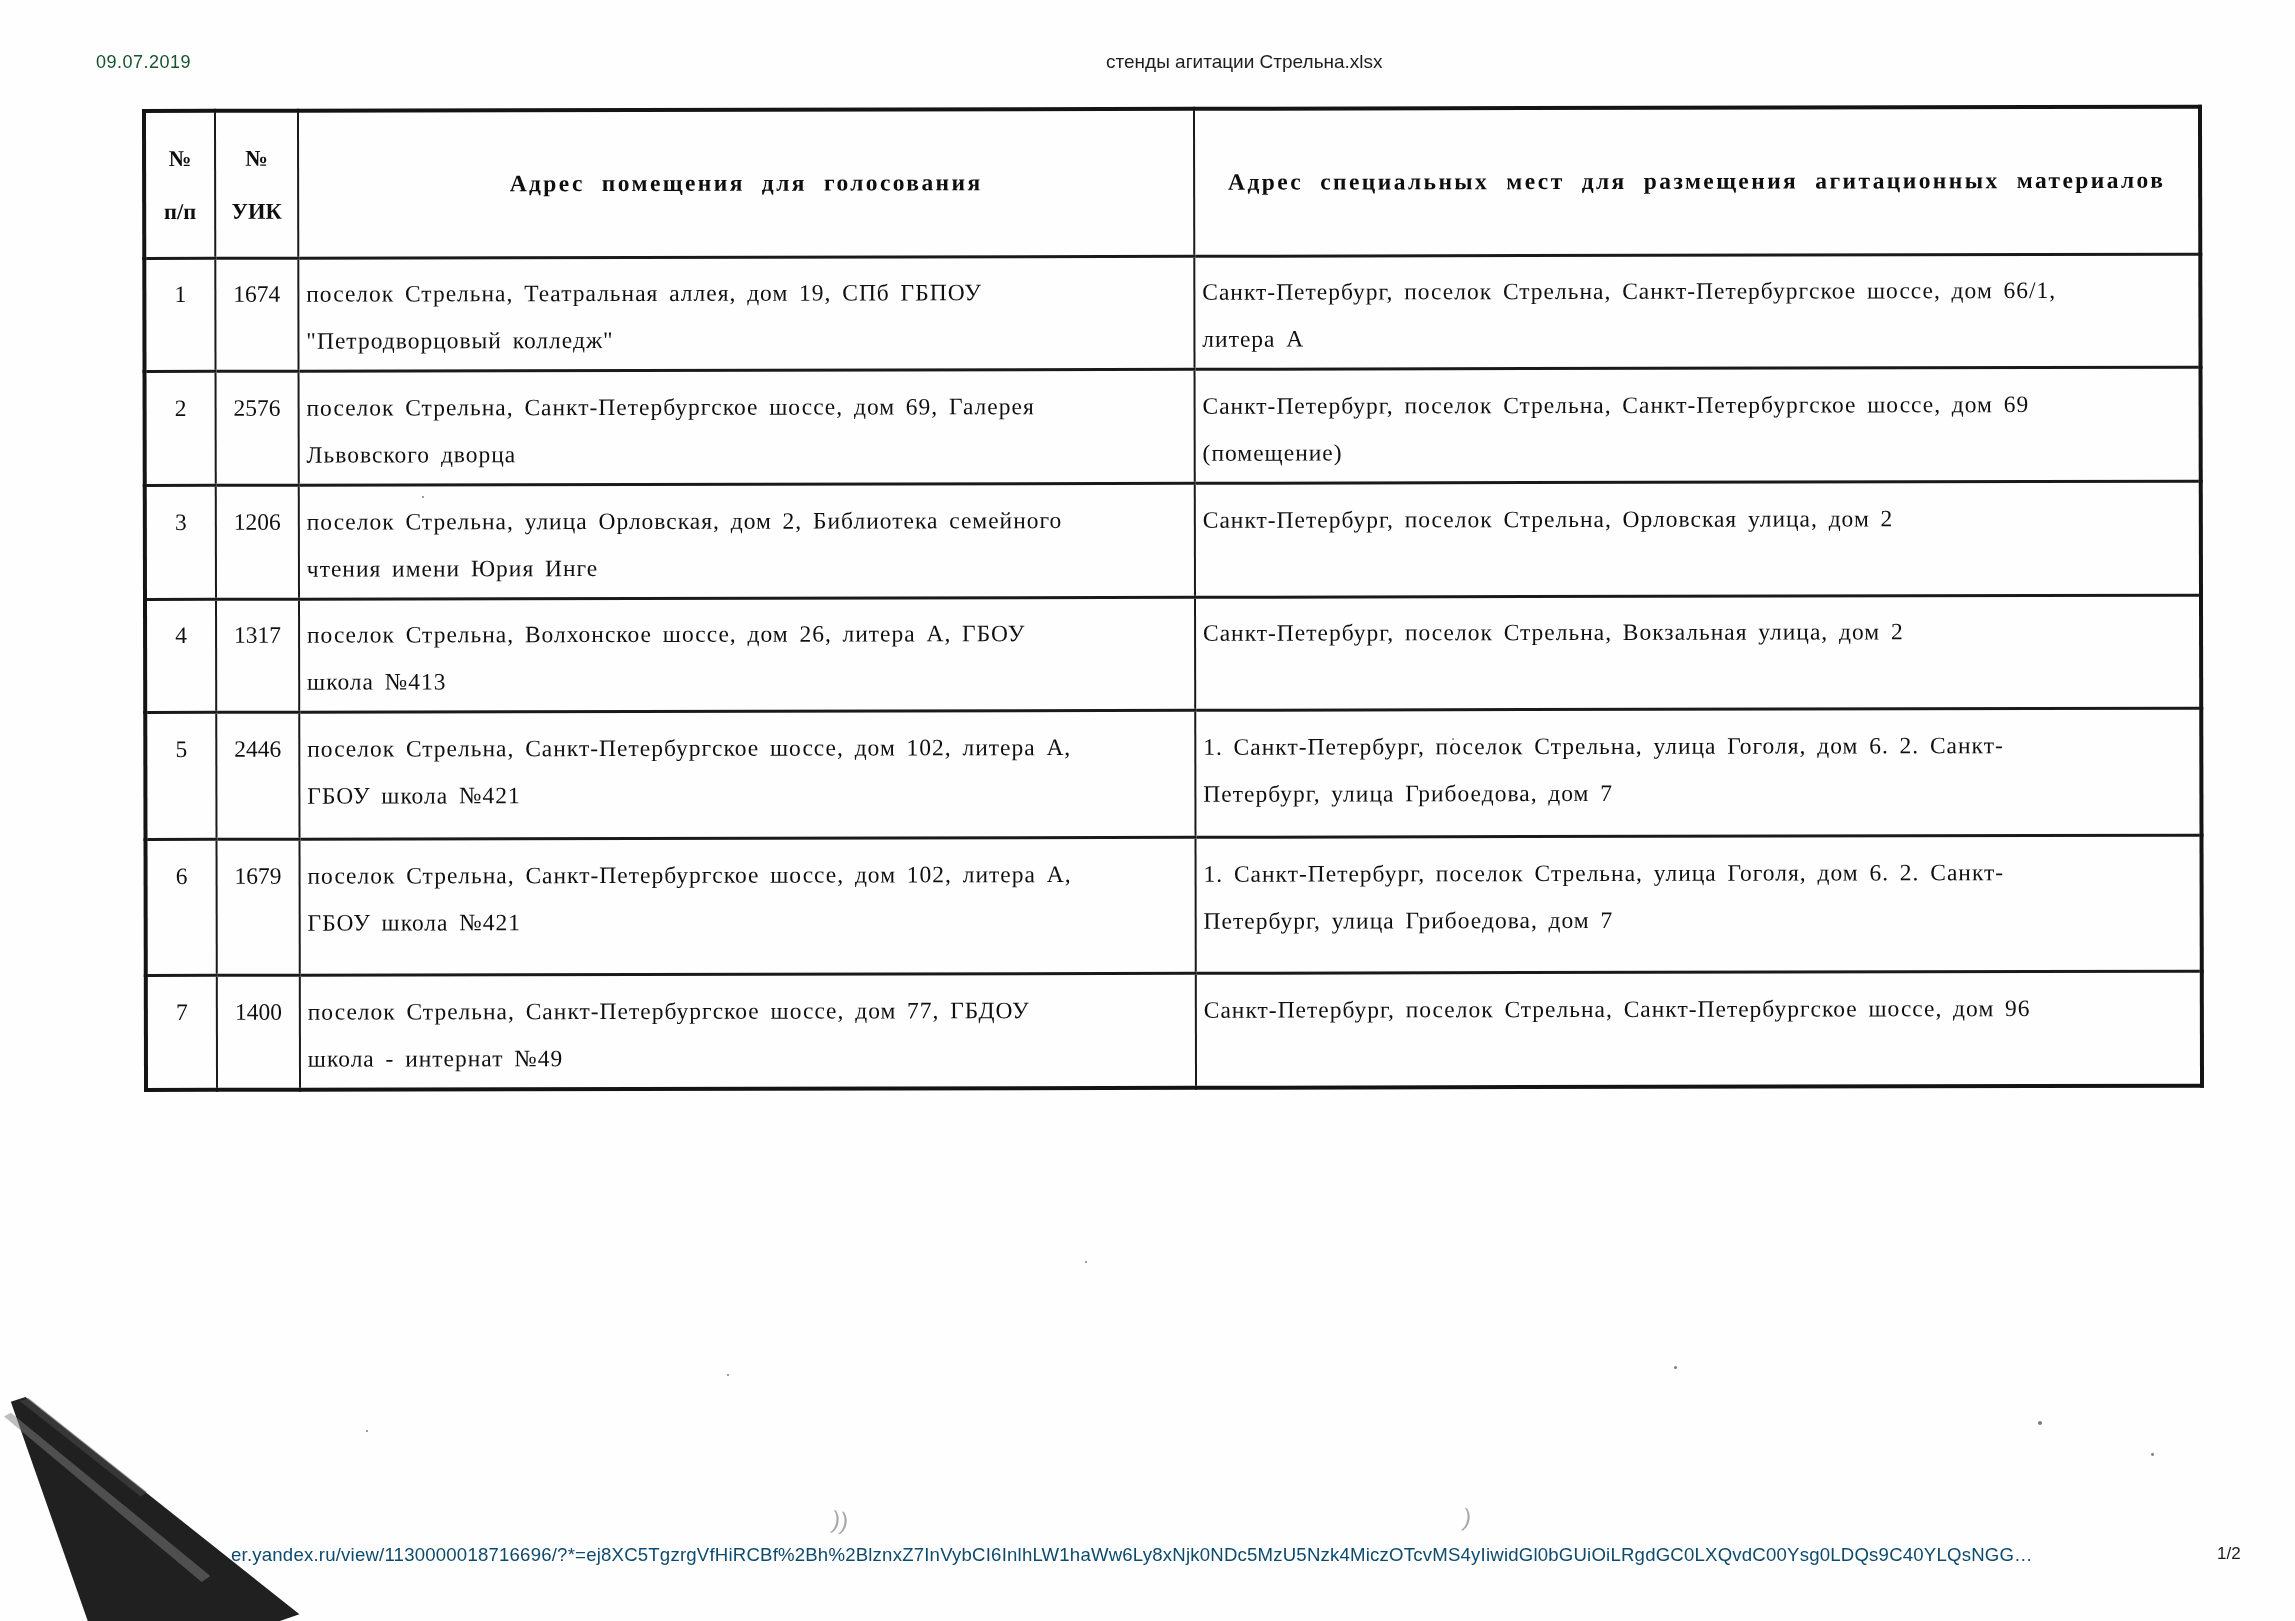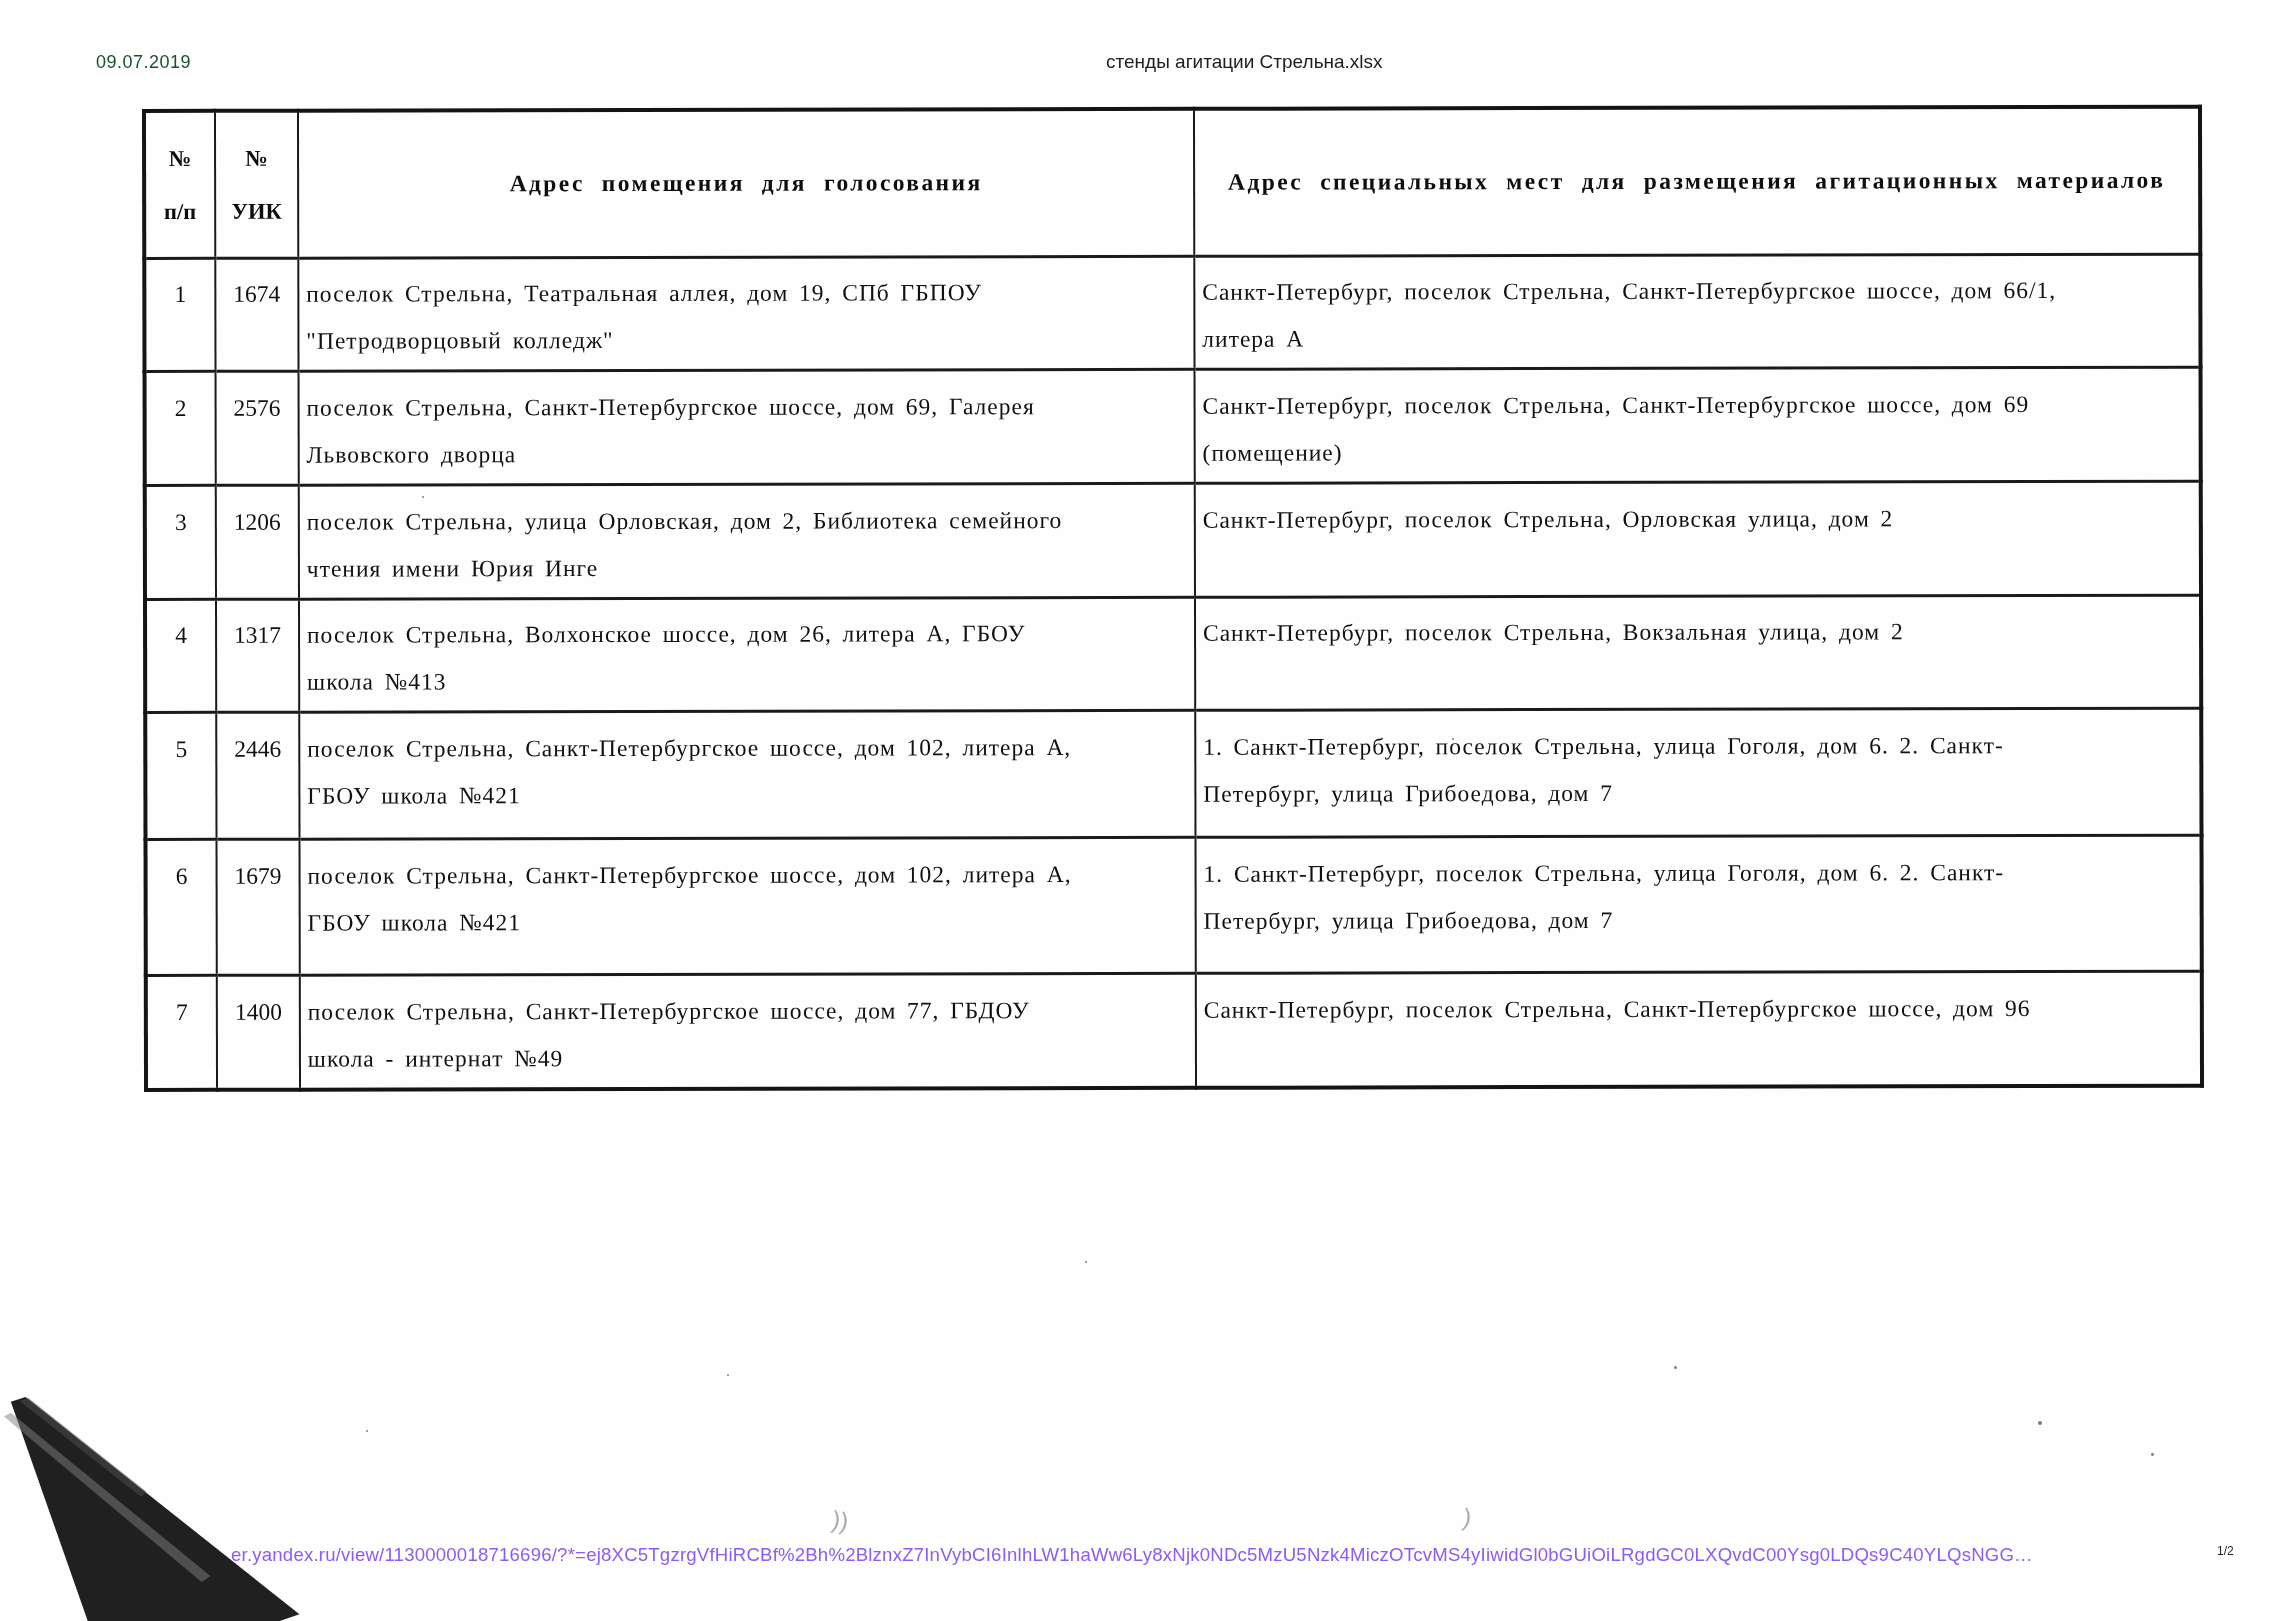--- a/index.html
+++ b/index.html
@@ -46,26 +46,26 @@
     padding:11.8px 3.9px 4.9px 6.9px;
   }
   td.num,td.uik{text-align:center;padding-left:1px;padding-right:1px;letter-spacing:0;word-spacing:0;}
   tr.r0{height:110px;} tr.r1{height:104px;} tr.r2{height:104px;} tr.r3{height:105px;}
   tr.r4{height:127px;} tr.r5{height:136px;} tr.r6{height:104px;}
 
   
   .footer-url{
     position:absolute;left:231px;top:1544px;
     font-family:"Liberation Sans","DejaVu Sans",sans-serif;
-    font-size:18.6px;color:#8b5cf6;white-space:nowrap;letter-spacing:0.2px;
+    font-size:18.6px;color:#0c4a6e;white-space:nowrap;letter-spacing:0.2px;
   }
   .page-number{
     position:absolute;left:2217px;top:1544px;
     font-family:"Liberation Sans","DejaVu Sans",sans-serif;
-    font-size:12px;color:#1c1c1c;
+    font-size:17px;color:#1c1c1c;
   }
 
   
   .streak-svg{position:absolute;left:0;top:1396px;width:323px;height:226px;}
   .squiggle{
     position:absolute;color:#8d8d8d;font-size:24.5px;
     font-family:"Liberation Sans","DejaVu Sans",sans-serif;
     transform:rotate(10deg);opacity:0.75;
   }
   .sq1{left:832px;top:1507px;}

